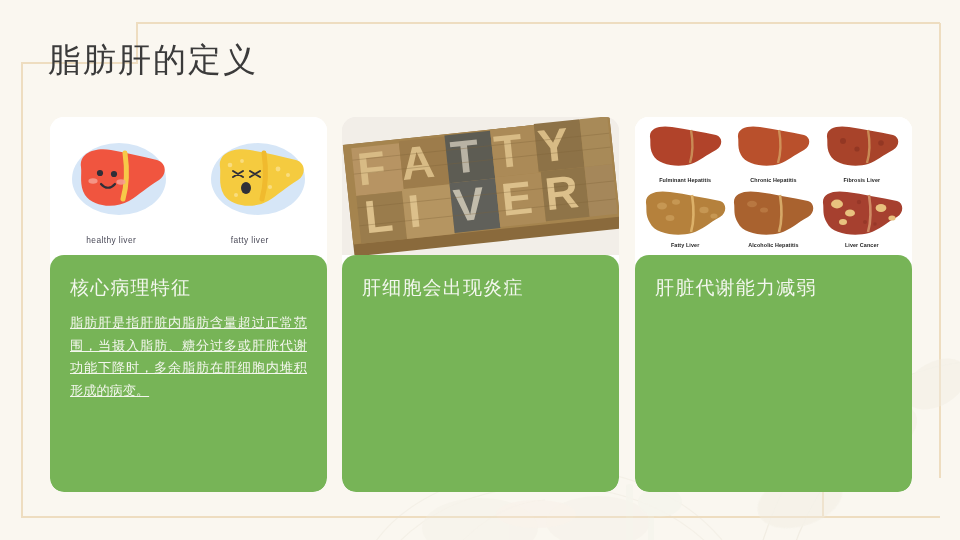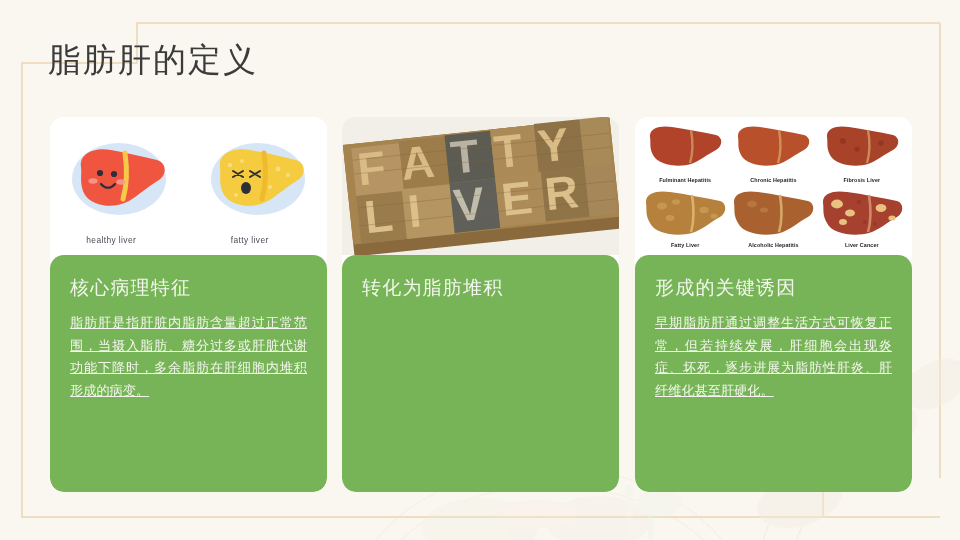--- a/index.html
+++ b/index.html
@@ -246,21 +246,21 @@
               <path d="M14 30 H272"></path>
                 <path d="M14 44 H272"></path>
               <path d="M14 78 H272"></path>
                 <path d="M14 96 H272"></path>
             </g>
           </g>
         </svg>
       </div>
     </div>
     <div class="card-body">
-      <div class="card-title">转化为脂肪堆积</div>
+      <div class="card-title">肝细胞会出现炎症</div>
     </div>
   </div>
 
   <div class="card" id="card-2">
     <div class="card-media">
       <div id="chart3">
         <div class="chart-grid">
 
           <div class="chart-cell">
             <svg class="chart-art" width="78" height="44" viewBox="0 0 78 44">
@@ -341,18 +341,17 @@
               </g>
               <path d="M50 7 C52 20 52 34 49 44" stroke="#cf8a63" stroke-width="2.6" fill="none"></path>
             </svg>
             <div class="chart-cap">Liver Cancer</div>
           </div>
 
         </div>
       </div>
     </div>
     <div class="card-body">
-      <div class="card-title">形成的关键诱因</div>
-      <p class="card-text">早期脂肪肝通过调整生活方式可恢复正常，但若持续发展，肝细胞会出现炎症、坏死，逐步进展为脂肪性肝炎、肝纤维化甚至肝硬化。</p>
+      <div class="card-title">肝脏代谢能力减弱</div>
     </div>
   </div>
 
 </div>
 
 </body></html>

